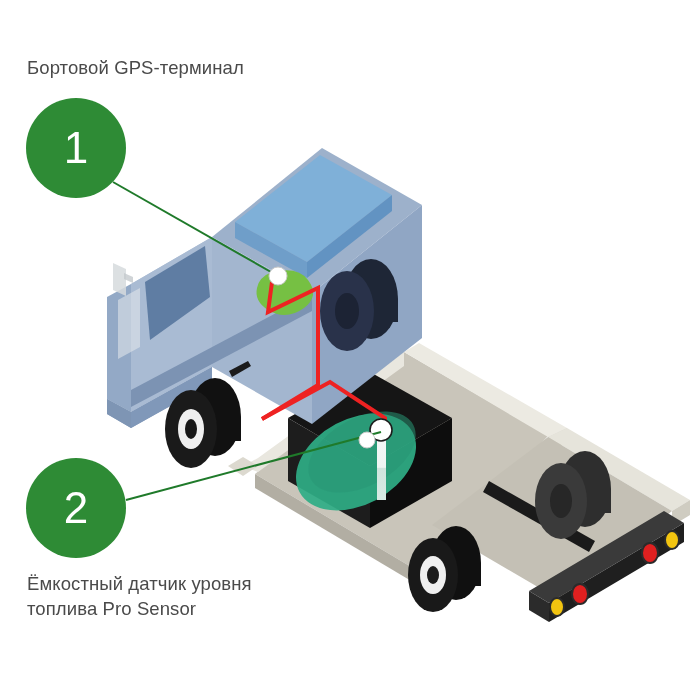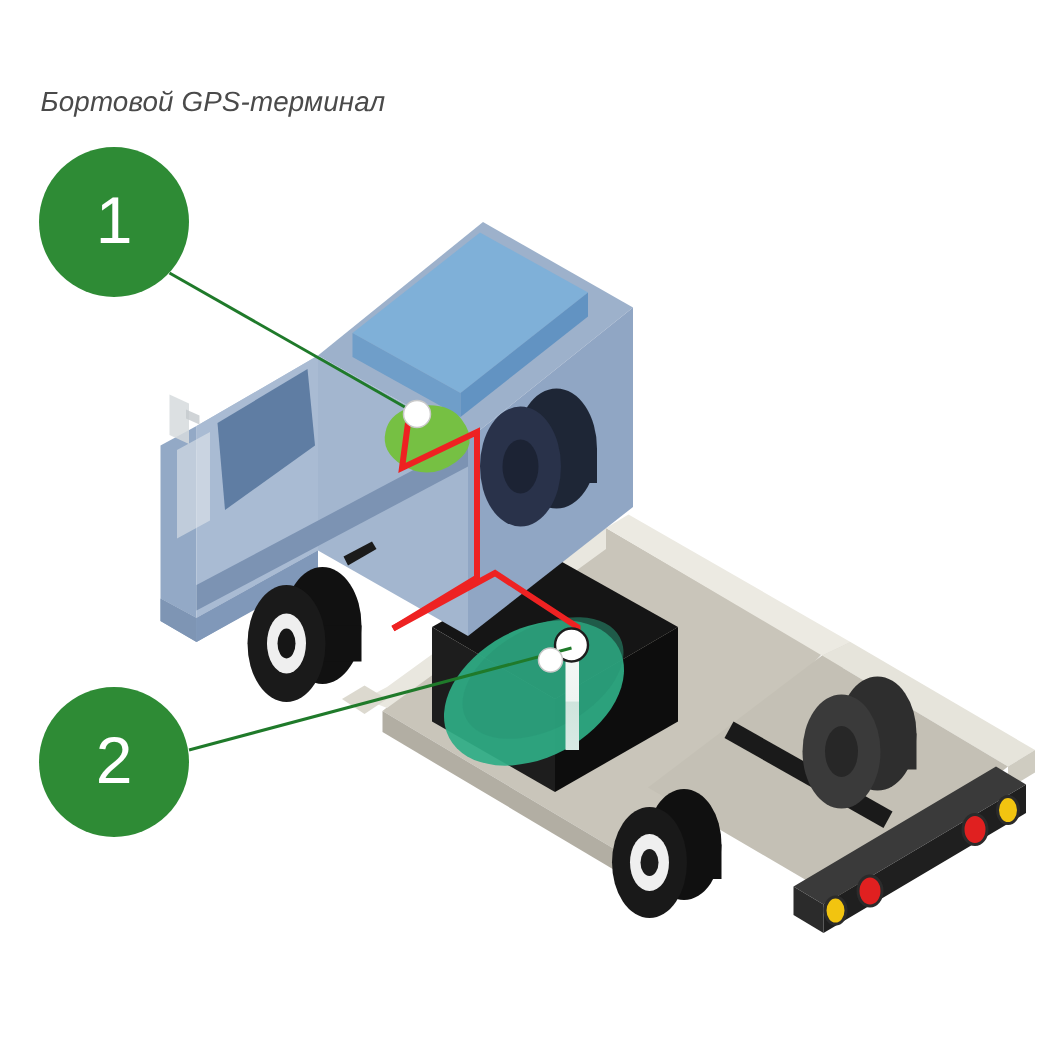--- a/index.html
+++ b/index.html
@@ -25,21 +25,21 @@
   }
   .callout-label {
     position: absolute;
     color: #4a4a4a;
     font-size: 18.5px;
     line-height: 1.35;
     letter-spacing: 0.1px;
     white-space: pre-line;
     font-family: "Liberation Sans", "DejaVu Sans", sans-serif;
   }
-  #label-1 { left: 27px; top: 56px; font-style: italic; }
+  #label-1 { left: 27px; top: 56px; }
   #label-2 { left: 27px; top: 572px; }
   .badge-num {
     position: absolute;
     font-size: 44px;
     color: #ffffff;
     font-family: "Liberation Sans", "DejaVu Sans", sans-serif;
     font-weight: 400;
     width: 100px;
     text-align: center;
     pointer-events: none;
@@ -195,14 +195,16 @@
 
     <circle cx="76" cy="148" r="50" fill="#2e8b35"></circle>
     <circle cx="76" cy="508" r="50" fill="#2e8b35"></circle>
 
   </svg>
 
   <div class="badge-num" id="badge-num-1">1</div>
   <div class="badge-num" id="badge-num-2">2</div>
 
   <div class="callout-label" id="label-1">Бортовой GPS-терминал</div>
+  <div class="callout-label" id="label-2">Ёмкостный датчик уровня
+топлива Pro Sensor</div>
 
 </div>
 
 </body></html>

